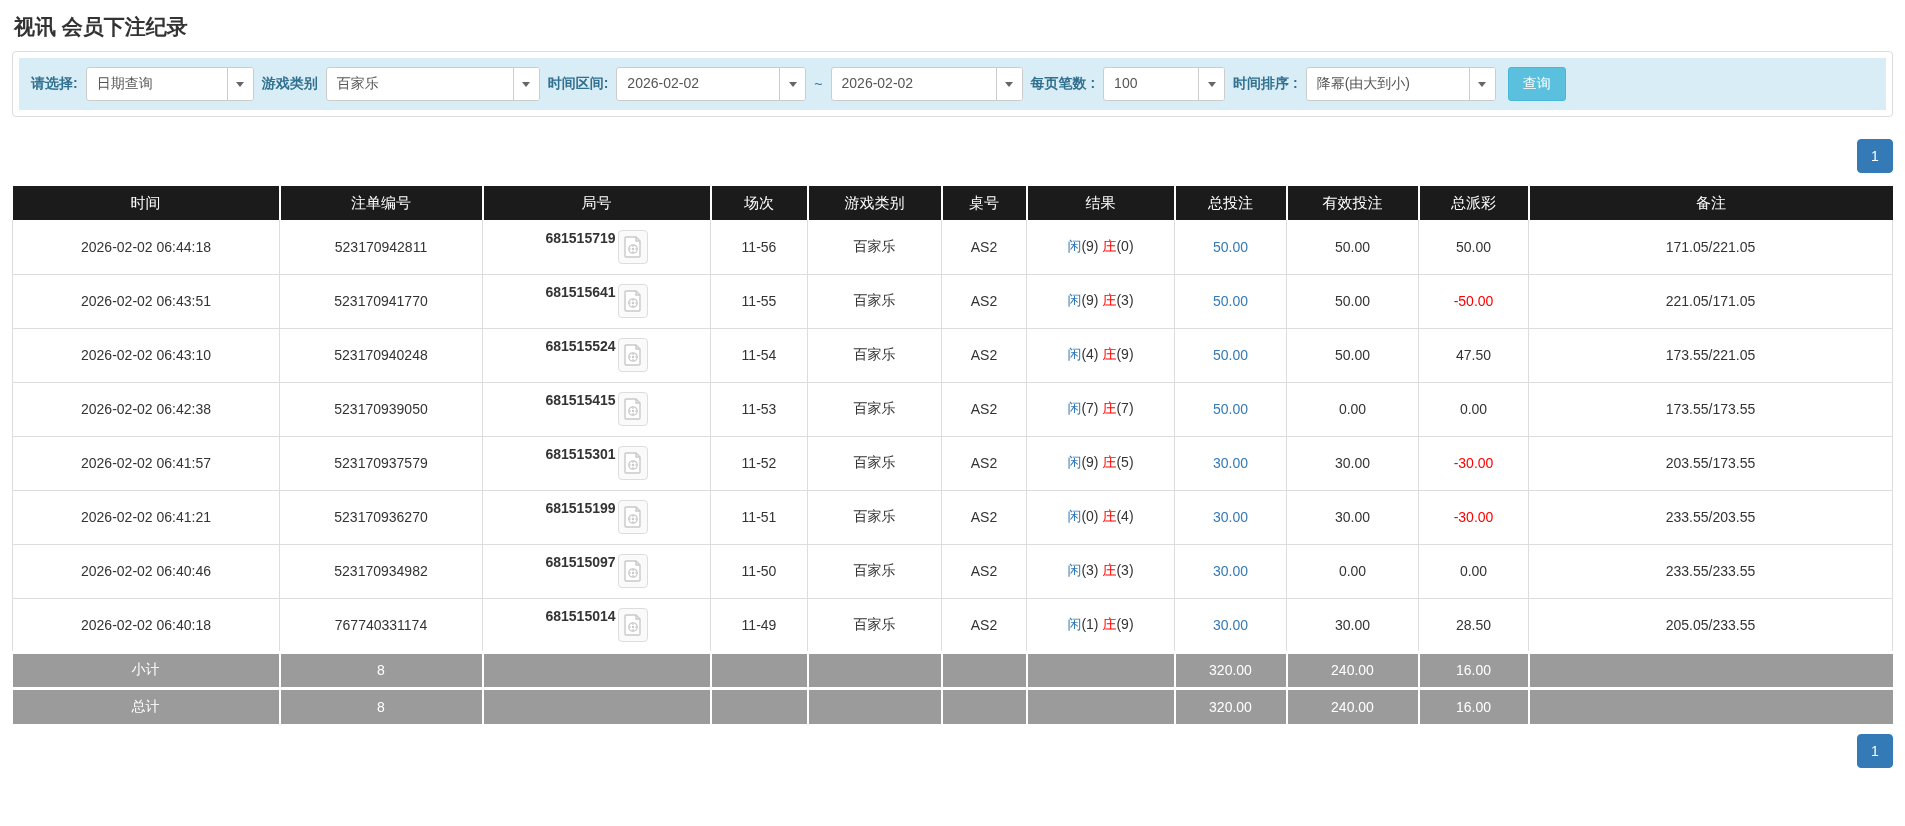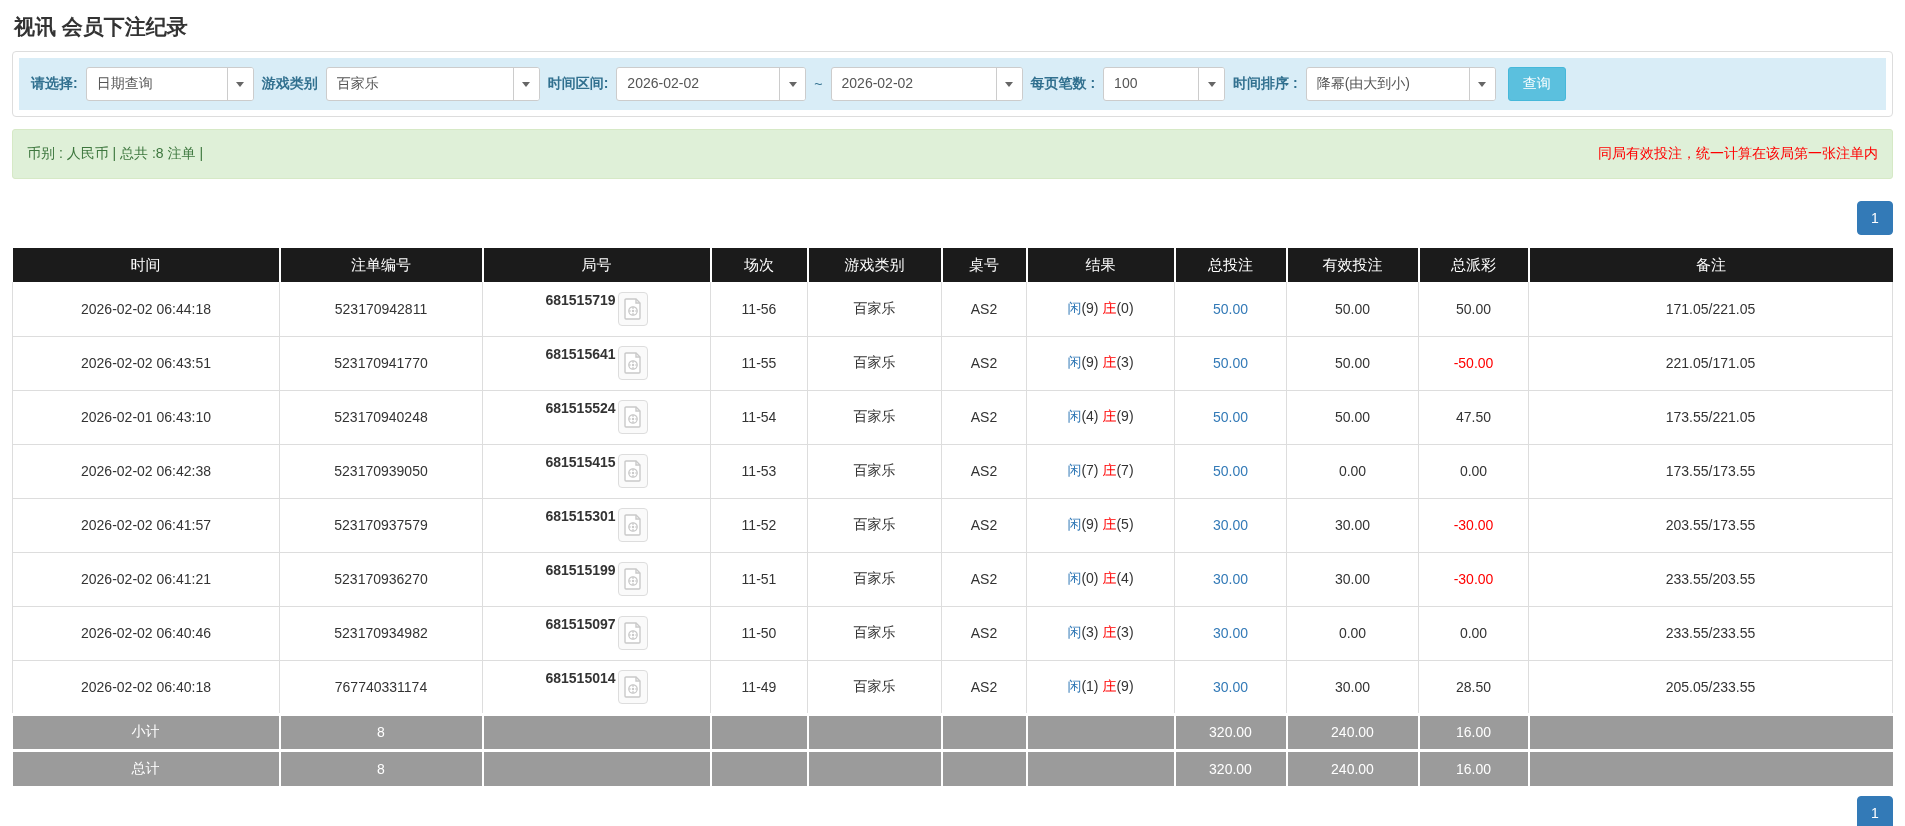--- a/index.html
+++ b/index.html
@@ -104,24 +104,20 @@
         <span class="val" style="flex:1">降幂(由大到小)</span>
         <span class="caret-box">
             <span class="caret"></span>
           </span>
       </div>
 
       <button class="btn-search">查询</button>
     </div>
   </div>
 
-  <div class="summary-bar">
-    <span class="summary-left">币别 : 人民币 | 总共 :8 注单 |</span>
-    <span class="summary-right">同局有效投注，统一计算在该局第一张注单内</span>
-  </div>
 
   <div class="pager-row">
     <div class="page-btn">1</div>
   </div>
 
   <table class="records">
     <colgroup>
       <col style="width:267px">
         <col style="width:203px">
         <col style="width:228px">
@@ -204,21 +200,21 @@
       <span class="c-blue">闲</span><span>(9)</span>
       <span class="c-red">庄</span><span>(3)</span>
     </td>
     <td class="link-val">50.00</td>
     <td>50.00</td>
     <td class="neg">-50.00</td>
     <td>221.05/171.05</td>
   </tr>
 
   <tr>
-    <td>2026-02-01 06:43:10</td>
+    <td>2026-02-02 06:43:10</td>
     <td>523170940248</td>
     <td class="round-cell">
       <span class="round-wrap">
         <span>681515524</span>
         <button class="video-btn">
           <svg width="18" height="22" viewBox="0 0 18 22" fill="none">
             <path d="M2 1h10l4 4v15a1 1 0 0 1-1 1H2a1 1 0 0 1-1-1V2a1 1 0 0 1 1-1z" stroke="#c9c9c9" stroke-width="1.4" fill="#fff"></path>
             <path d="M12 1v4h4" stroke="#c9c9c9" stroke-width="1.4" fill="none"></path>
             <circle cx="9" cy="13" r="4.2" stroke="#c9c9c9" stroke-width="1.3" fill="none"></circle>
             <circle cx="9" cy="13" r="1.2" fill="#c9c9c9"></circle>

